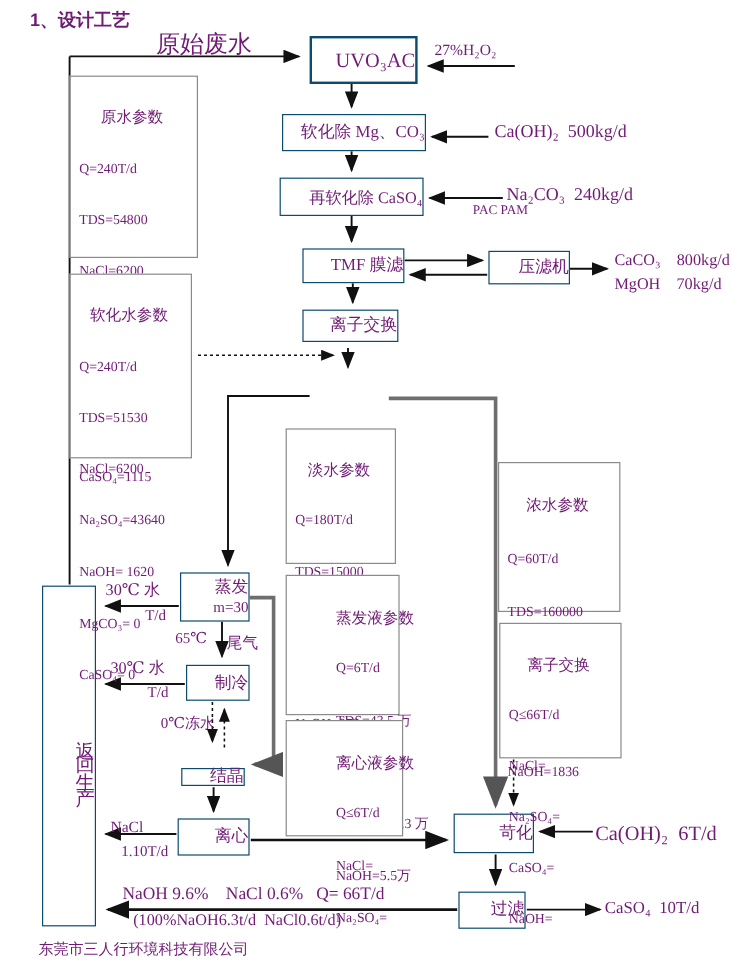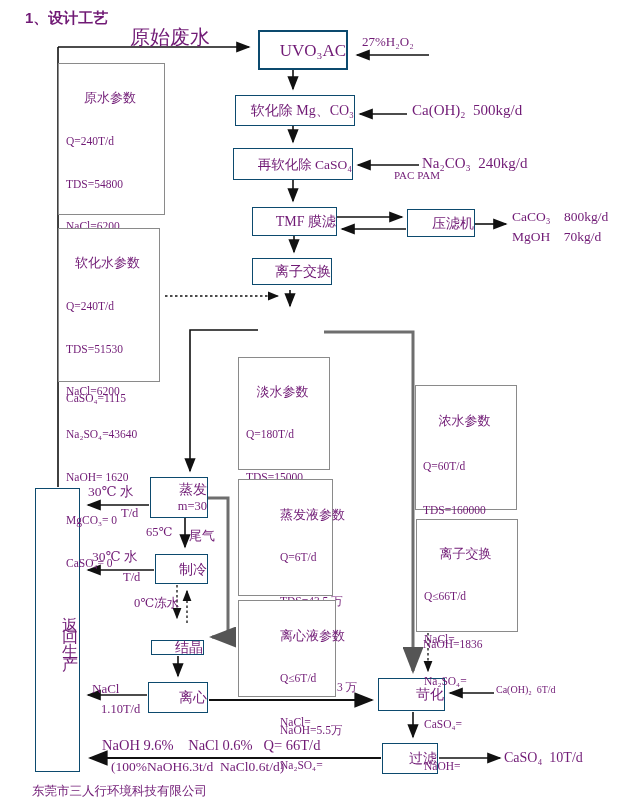--- a/index.html
+++ b/index.html
@@ -88,21 +88,21 @@
   <div class="lbl" style="left:512px;top:229px;font-size:13.5px;">MgOH    70kg/d</div>
   <div class="lbl" style="left:88px;top:484px;font-size:13.5px;">30℃ 水</div>
   <div class="lbl" style="left:121px;top:506px;font-size:12.5px;">T/d</div>
   <div class="lbl" style="left:146px;top:525px;font-size:12.5px;">65℃</div>
   <div class="lbl" style="left:189px;top:528px;font-size:13px;">尾气</div>
   <div class="lbl" style="left:92px;top:549px;font-size:13.5px;">30℃ 水</div>
   <div class="lbl" style="left:123px;top:570px;font-size:12.5px;">T/d</div>
   <div class="lbl" style="left:134px;top:596px;font-size:12.5px;">0℃冻水</div>
   <div class="lbl" style="left:92px;top:681px;font-size:13px;">NaCl</div>
   <div class="lbl" style="left:101px;top:702px;font-size:12.5px;">1.10T/d</div>
-  <div class="lbl" style="left:496px;top:684px;font-size:10px;">Ca(OH)₂  6T/d</div>
+  <div class="lbl" style="left:496px;top:684px;font-size:17px;">Ca(OH)₂  6T/d</div>
   <div class="lbl" style="left:504px;top:749px;font-size:14px;">CaSO₄  10T/d</div>
   <div class="lbl" style="left:102px;top:736px;font-size:14.5px;">NaOH 9.6%    NaCl 0.6%   Q= 66T/d</div>
   <div class="lbl" style="left:111px;top:759px;font-size:13.5px;">(100%NaOH6.3t/d  NaCl0.6t/d)</div>
   <div class="lbl" style="left:32px;top:784px;font-size:12.5px;">东莞市三人行环境科技有限公司</div>
 
   <div class="box" style="left:258px;top:30px;width:90px;height:40px;font-size:17px;">
     <span>UVO₃AC</span>
   </div>
   <div class="box" style="left:233px;top:148px;width:120px;height:32px;border-width:1.5px;font-size:13.5px;">
     <span>再软化除 CaSO₄</span>

